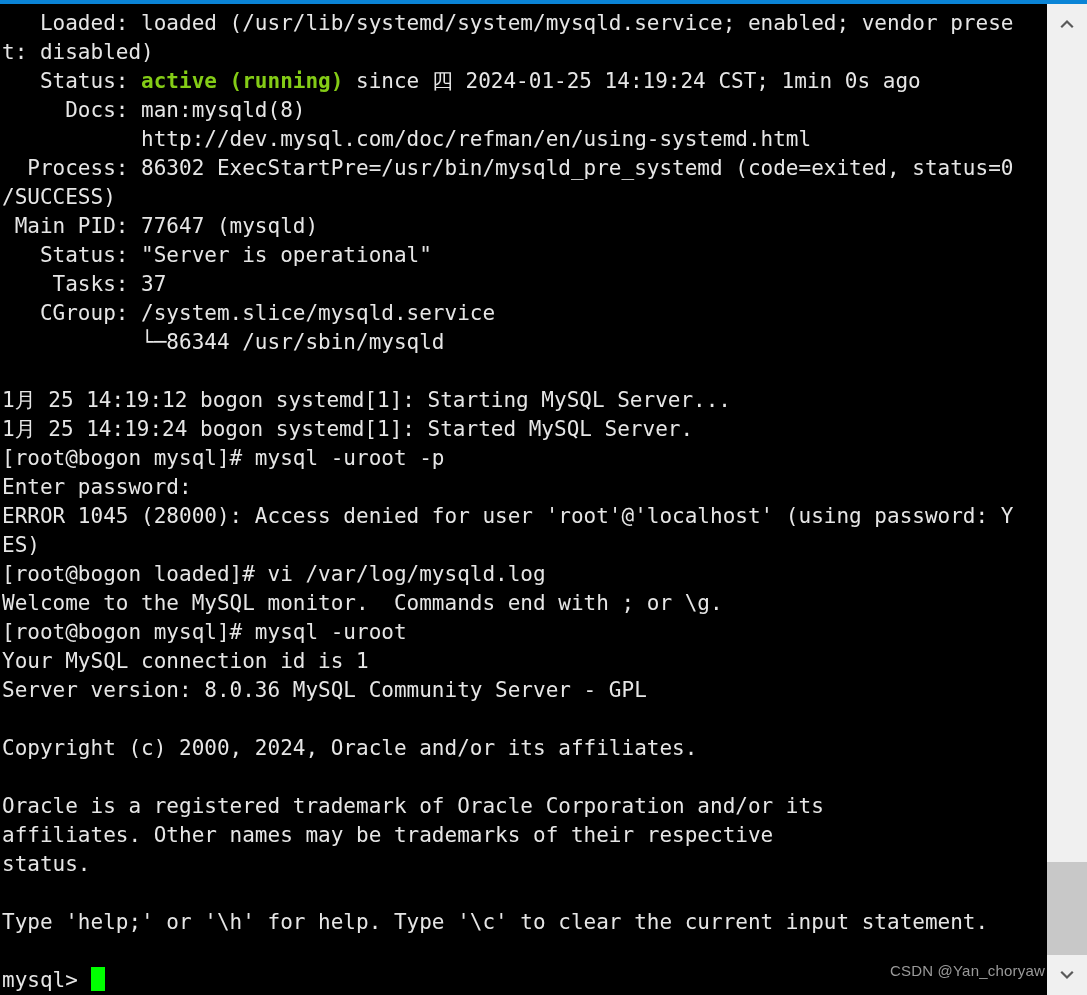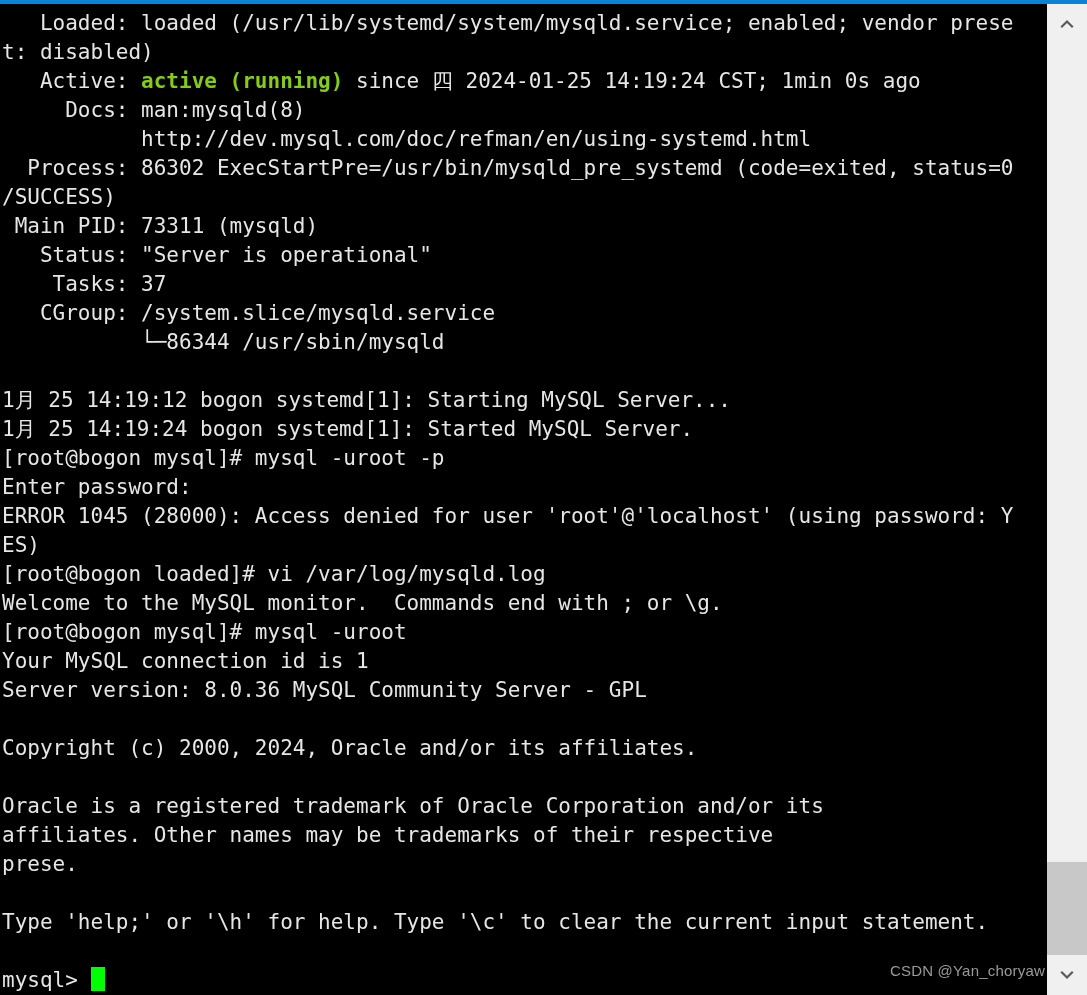--- a/index.html
+++ b/index.html
@@ -147,26 +147,26 @@
 <body>
 
 <div id="app">
 
   <div id="top-accent"></div>
 
   <div id="terminal">
     <div id="lines">
         <div class="tline">   Loaded: loaded (/usr/lib/systemd/system/mysqld.service; enabled; vendor prese</div>
         <div class="tline">t: disabled)</div>
-        <div class="tline"><span>   Active: </span><span class="seg-green">active (running)</span><span> since 四 2024-01-25 14:19:24 CST; 1min 0s ago</span></div>
+        <div class="tline"><span>   Status: </span><span class="seg-green">active (running)</span><span> since 四 2024-01-25 14:19:24 CST; 1min 0s ago</span></div>
         <div class="tline">     Docs: man:mysqld(8)</div>
         <div class="tline">           http://dev.mysql.com/doc/refman/en/using-systemd.html</div>
         <div class="tline">  Process: 86302 ExecStartPre=/usr/bin/mysqld_pre_systemd (code=exited, status=0</div>
         <div class="tline">/SUCCESS)</div>
-        <div class="tline"> Main PID: 73311 (mysqld)</div>
+        <div class="tline"> Main PID: 77647 (mysqld)</div>
         <div class="tline">   Status: "Server is operational"</div>
         <div class="tline">    Tasks: 37</div>
         <div class="tline">   CGroup: /system.slice/mysqld.service</div>
         <div class="tline">           └─86344 /usr/sbin/mysqld</div>
         <div class="tline blank"> </div>
         <div class="tline">1月 25 14:19:12 bogon systemd[1]: Starting MySQL Server...</div>
         <div class="tline">1月 25 14:19:24 bogon systemd[1]: Started MySQL Server.</div>
         <div class="tline">[root@bogon mysql]# mysql -uroot -p</div>
         <div class="tline">Enter password:</div>
         <div class="tline">ERROR 1045 (28000): Access denied for user 'root'@'localhost' (using password: Y</div>
@@ -174,21 +174,21 @@
         <div class="tline">[root@bogon loaded]# vi /var/log/mysqld.log</div>
         <div class="tline">Welcome to the MySQL monitor.  Commands end with ; or \g.</div>
         <div class="tline">[root@bogon mysql]# mysql -uroot</div>
         <div class="tline">Your MySQL connection id is 1</div>
         <div class="tline">Server version: 8.0.36 MySQL Community Server - GPL</div>
         <div class="tline blank"> </div>
         <div class="tline">Copyright (c) 2000, 2024, Oracle and/or its affiliates.</div>
         <div class="tline blank"> </div>
         <div class="tline">Oracle is a registered trademark of Oracle Corporation and/or its</div>
         <div class="tline">affiliates. Other names may be trademarks of their respective</div>
-        <div class="tline">prese.</div>
+        <div class="tline">status.</div>
         <div class="tline blank"> </div>
         <div class="tline">Type 'help;' or '\h' for help. Type '\c' to clear the current input statement.</div>
         <div class="tline blank"> </div>
         <div class="tline"><span>mysql&gt;</span> <span class="cursor"></span></div>
       </div>
   </div>
 
   <div id="watermark">CSDN @Yan_choryaw</div>
 
   <div id="scrollbar">

